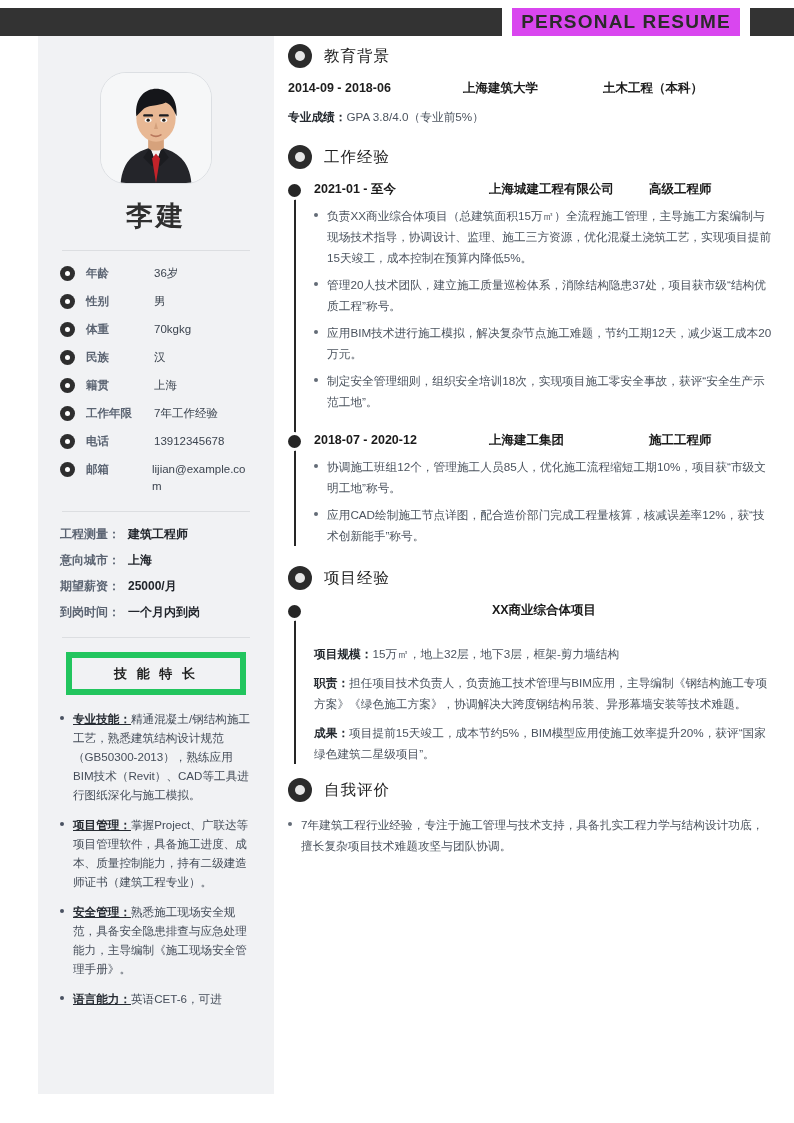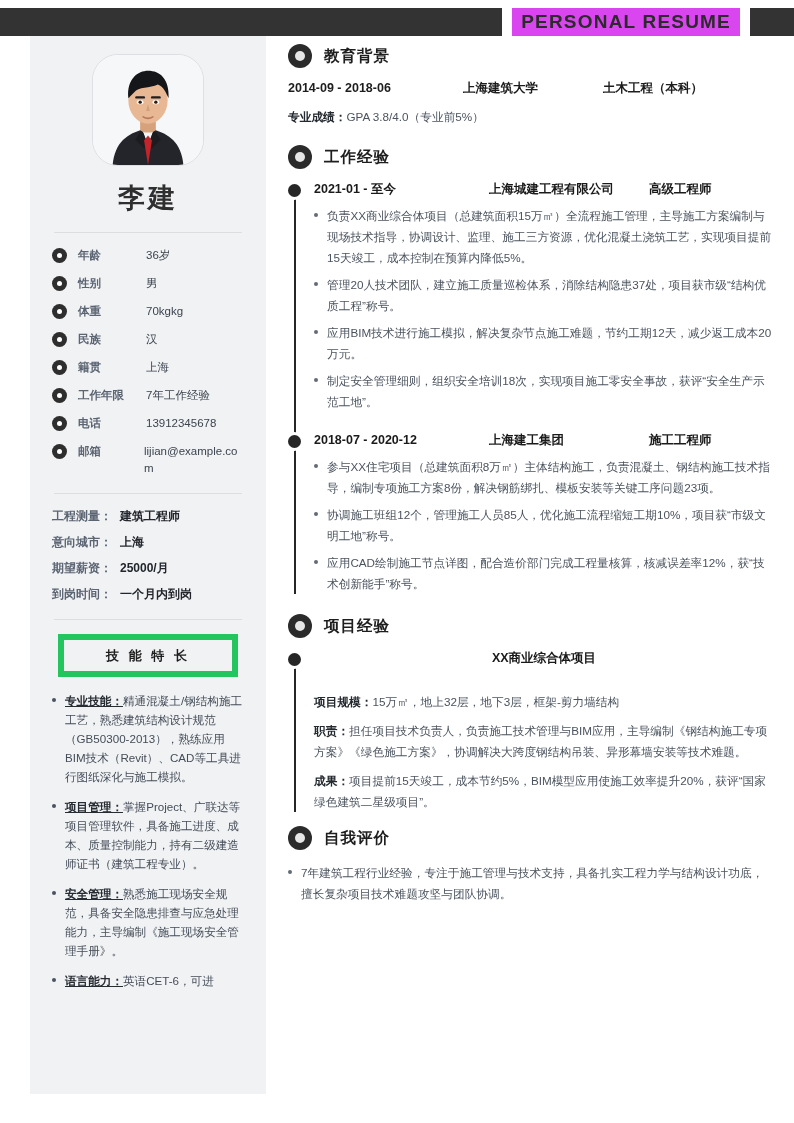--- a/index.html
+++ b/index.html
@@ -27,24 +27,24 @@
     font-weight: bold;
     letter-spacing: 1.2px;
     display: flex; align-items: center;
     padding: 0 9px;
     white-space: nowrap;
   }
   .header-bar-right { width: 44px; background: #333333; }
 
   
   .sidebar {
-    position: absolute; left: 30px; top: 36px;
+    position: absolute; left: 38px; top: 36px;
     width: 236px; height: 1058px;
     background: #f1f2f4;
-    padding: 10px 22px 0 22px;
+    padding: 28px 22px 0 22px;
   }
   .avatar-wrap {
     width: 112px; height: 112px;
     margin: 8px auto 0 auto;
     border-radius: 26px;
     background: #f7f8f9;
     border: 1px solid #dcdfe3;
     overflow: hidden;
     position: relative;
   }
@@ -150,21 +150,21 @@
     background: #2b2b2b; position: relative; flex: 0 0 auto;
   }
   .sec-icon::after {
     content: "";
     position: absolute; left: 7px; top: 7px;
     width: 10px; height: 10px; border-radius: 50%;
     background: #e6e6e6;
   }
   .sec-title {
     margin-left: 12px;
-    font-size: 15.5px; font-weight: bold; color: #1e1e1e;
+    font-size: 15.5px; font-weight: normal; color: #1e1e1e;
     letter-spacing: 1px;
   }
 
   .edu-row {
     display: flex; align-items: baseline;
     font-size: 12.5px; font-weight: bold; color: #1d1d1d;
     margin-bottom: 9px;
   }
   .edu-date { width: 175px; }
   .edu-school { width: 140px; text-align: left; }
@@ -407,24 +407,20 @@
         </div>
 
         <div class="tl-entry" style="margin-top:20px;">
           <span class="tl-dot"></span>
           <div class="job-row">
             <span class="job-date">2018-07 - 2020-12</span>
             <span class="job-company">上海建工集团</span>
             <span class="job-role">施工工程师</span>
           </div>
           <div class="bullets">
-            <div class="bullet">
-              <span class="bullet-dot"></span>
-              <span class="bullet-text">参与XX住宅项目（总建筑面积8万㎡）主体结构施工，负责混凝土、钢结构施工技术指导，编制专项施工方案8份，解决钢筋绑扎、模板安装等关键工序问题23项。</span>
-            </div>
             <div class="bullet">
               <span class="bullet-dot"></span>
               <span class="bullet-text">协调施工班组12个，管理施工人员85人，优化施工流程缩短工期10%，项目获“市级文明工地”称号。</span>
             </div>
             <div class="bullet">
               <span class="bullet-dot"></span>
               <span class="bullet-text">应用CAD绘制施工节点详图，配合造价部门完成工程量核算，核减误差率12%，获“技术创新能手”称号。</span>
             </div>
           </div>
         </div>

